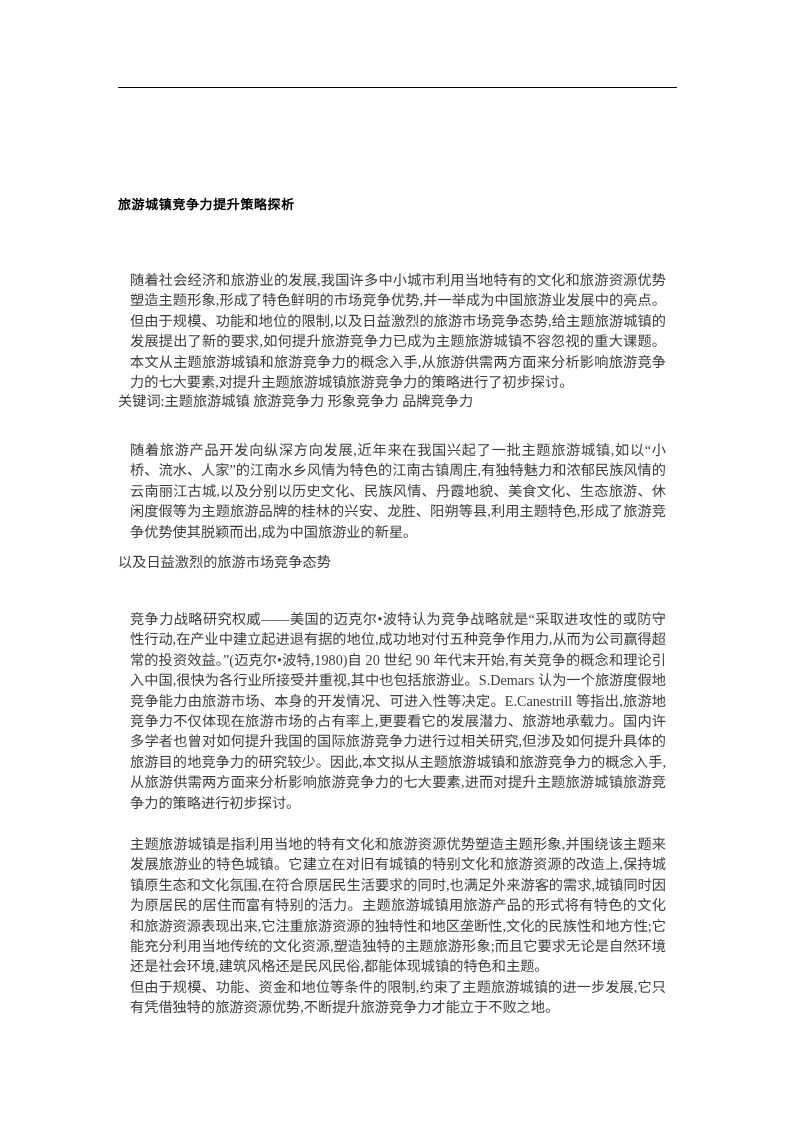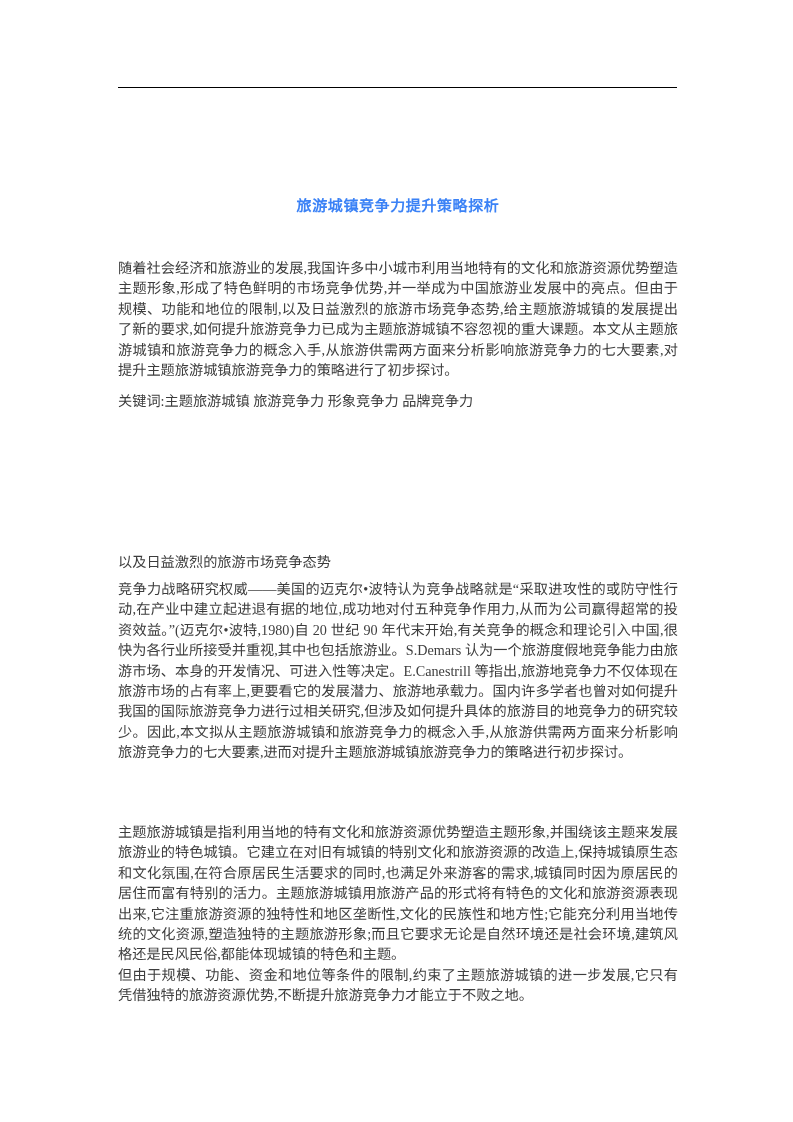--- a/index.html
+++ b/index.html
@@ -33,64 +33,64 @@
     width: 559px;
     height: 0;
     border-top: 1.6px solid #000000;
   }
 
   .doc-title {
     position: absolute;
     left: 118px;
     top: 185px;
     width: 560px;
-    text-align: center;
-    color: #3b82f6;
-    font-size: 15px;
+    text-align: left;
+    color: #000000;
+    font-size: 13px;
     font-weight: bold;
     letter-spacing: 0.6px;
     font-family: "Liberation Sans", "DejaVu Sans", sans-serif;
     line-height: 22px;
   }
 
   .body-block {
     position: absolute;
     left: 118px;
     width: 560px;
     font-size: 14.2px;
     line-height: 20.4px;
     text-align: justify;
     text-justify: inter-ideograph;
     color: #3d3d3d;
     font-family: "Liberation Serif", "DejaVu Serif", serif;
   }
 
   .body-block p {
-    margin: 0;
+    margin: 12px;
     text-align: justify;
     text-justify: inter-ideograph;
   }
 
   .heading-line {
     position: absolute;
     left: 118px;
     width: 560px;
     font-size: 14.2px;
     line-height: 20.4px;
     color: #3d3d3d;
     font-family: "Liberation Serif", "DejaVu Serif", serif;
     text-align: left;
   }
 
   
   #abstract       { top: 258px; }
   #keywords       { top: 391px; }
   #intro          { top: 428px; }
   #sec-heading-1  { top: 552px; }
-  #theory         { top: 579px; }
+  #theory         { top: 597px; }
   #sec-heading-2  { top: 802px; }
   #definition     { top: 822px; }
   #limitation     { top: 965px; }
 </style>
 </head>
 <body>
 
 <div class="page">
 
   <div class="top-rule"></div>
@@ -98,20 +98,23 @@
   <h1 class="doc-title">旅游城镇竞争力提升策略探析</h1>
 
   <div class="body-block" id="abstract">
     <p>随着社会经济和旅游业的发展,我国许多中小城市利用当地特有的文化和旅游资源优势塑造主题形象,形成了特色鲜明的市场竞争优势,并一举成为中国旅游业发展中的亮点。但由于规模、功能和地位的限制,以及日益激烈的旅游市场竞争态势,给主题旅游城镇的发展提出了新的要求,如何提升旅游竞争力已成为主题旅游城镇不容忽视的重大课题。本文从主题旅游城镇和旅游竞争力的概念入手,从旅游供需两方面来分析影响旅游竞争力的七大要素,对提升主题旅游城镇旅游竞争力的策略进行了初步探讨。</p>
   </div>
 
   <div class="heading-line" id="keywords">
     <span>关键词:主题旅游城镇 旅游竞争力 形象竞争力 品牌竞争力</span>
   </div>
 
+  <div class="body-block" id="intro">
+    <p>随着旅游产品开发向纵深方向发展,近年来在我国兴起了一批主题旅游城镇,如以“小桥、流水、人家”的江南水乡风情为特色的江南古镇周庄,有独特魅力和浓郁民族风情的云南丽江古城,以及分别以历史文化、民族风情、丹霞地貌、美食文化、生态旅游、休闲度假等为主题旅游品牌的桂林的兴安、龙胜、阳朔等县,利用主题特色,形成了旅游竞争优势使其脱颖而出,成为中国旅游业的新星。</p>
+  </div>
 
   <div class="heading-line" id="sec-heading-1">
     <span>以及日益激烈的旅游市场竞争态势</span>
   </div>
 
   <div class="body-block" id="theory">
     <p>竞争力战略研究权威——美国的迈克尔•波特认为竞争战略就是“采取进攻性的或防守性行动,在产业中建立起进退有据的地位,成功地对付五种竞争作用力,从而为公司赢得超常的投资效益。”(迈克尔•波特,1980)自 20 世纪 90 年代末开始,有关竞争的概念和理论引入中国,很快为各行业所接受并重视,其中也包括旅游业。S.Demars 认为一个旅游度假地竞争能力由旅游市场、本身的开发情况、可进入性等决定。E.Canestrill 等指出,旅游地竞争力不仅体现在旅游市场的占有率上,更要看它的发展潜力、旅游地承载力。国内许多学者也曾对如何提升我国的国际旅游竞争力进行过相关研究,但涉及如何提升具体的旅游目的地竞争力的研究较少。因此,本文拟从主题旅游城镇和旅游竞争力的概念入手,从旅游供需两方面来分析影响旅游竞争力的七大要素,进而对提升主题旅游城镇旅游竞争力的策略进行初步探讨。</p>
   </div>
 
 

